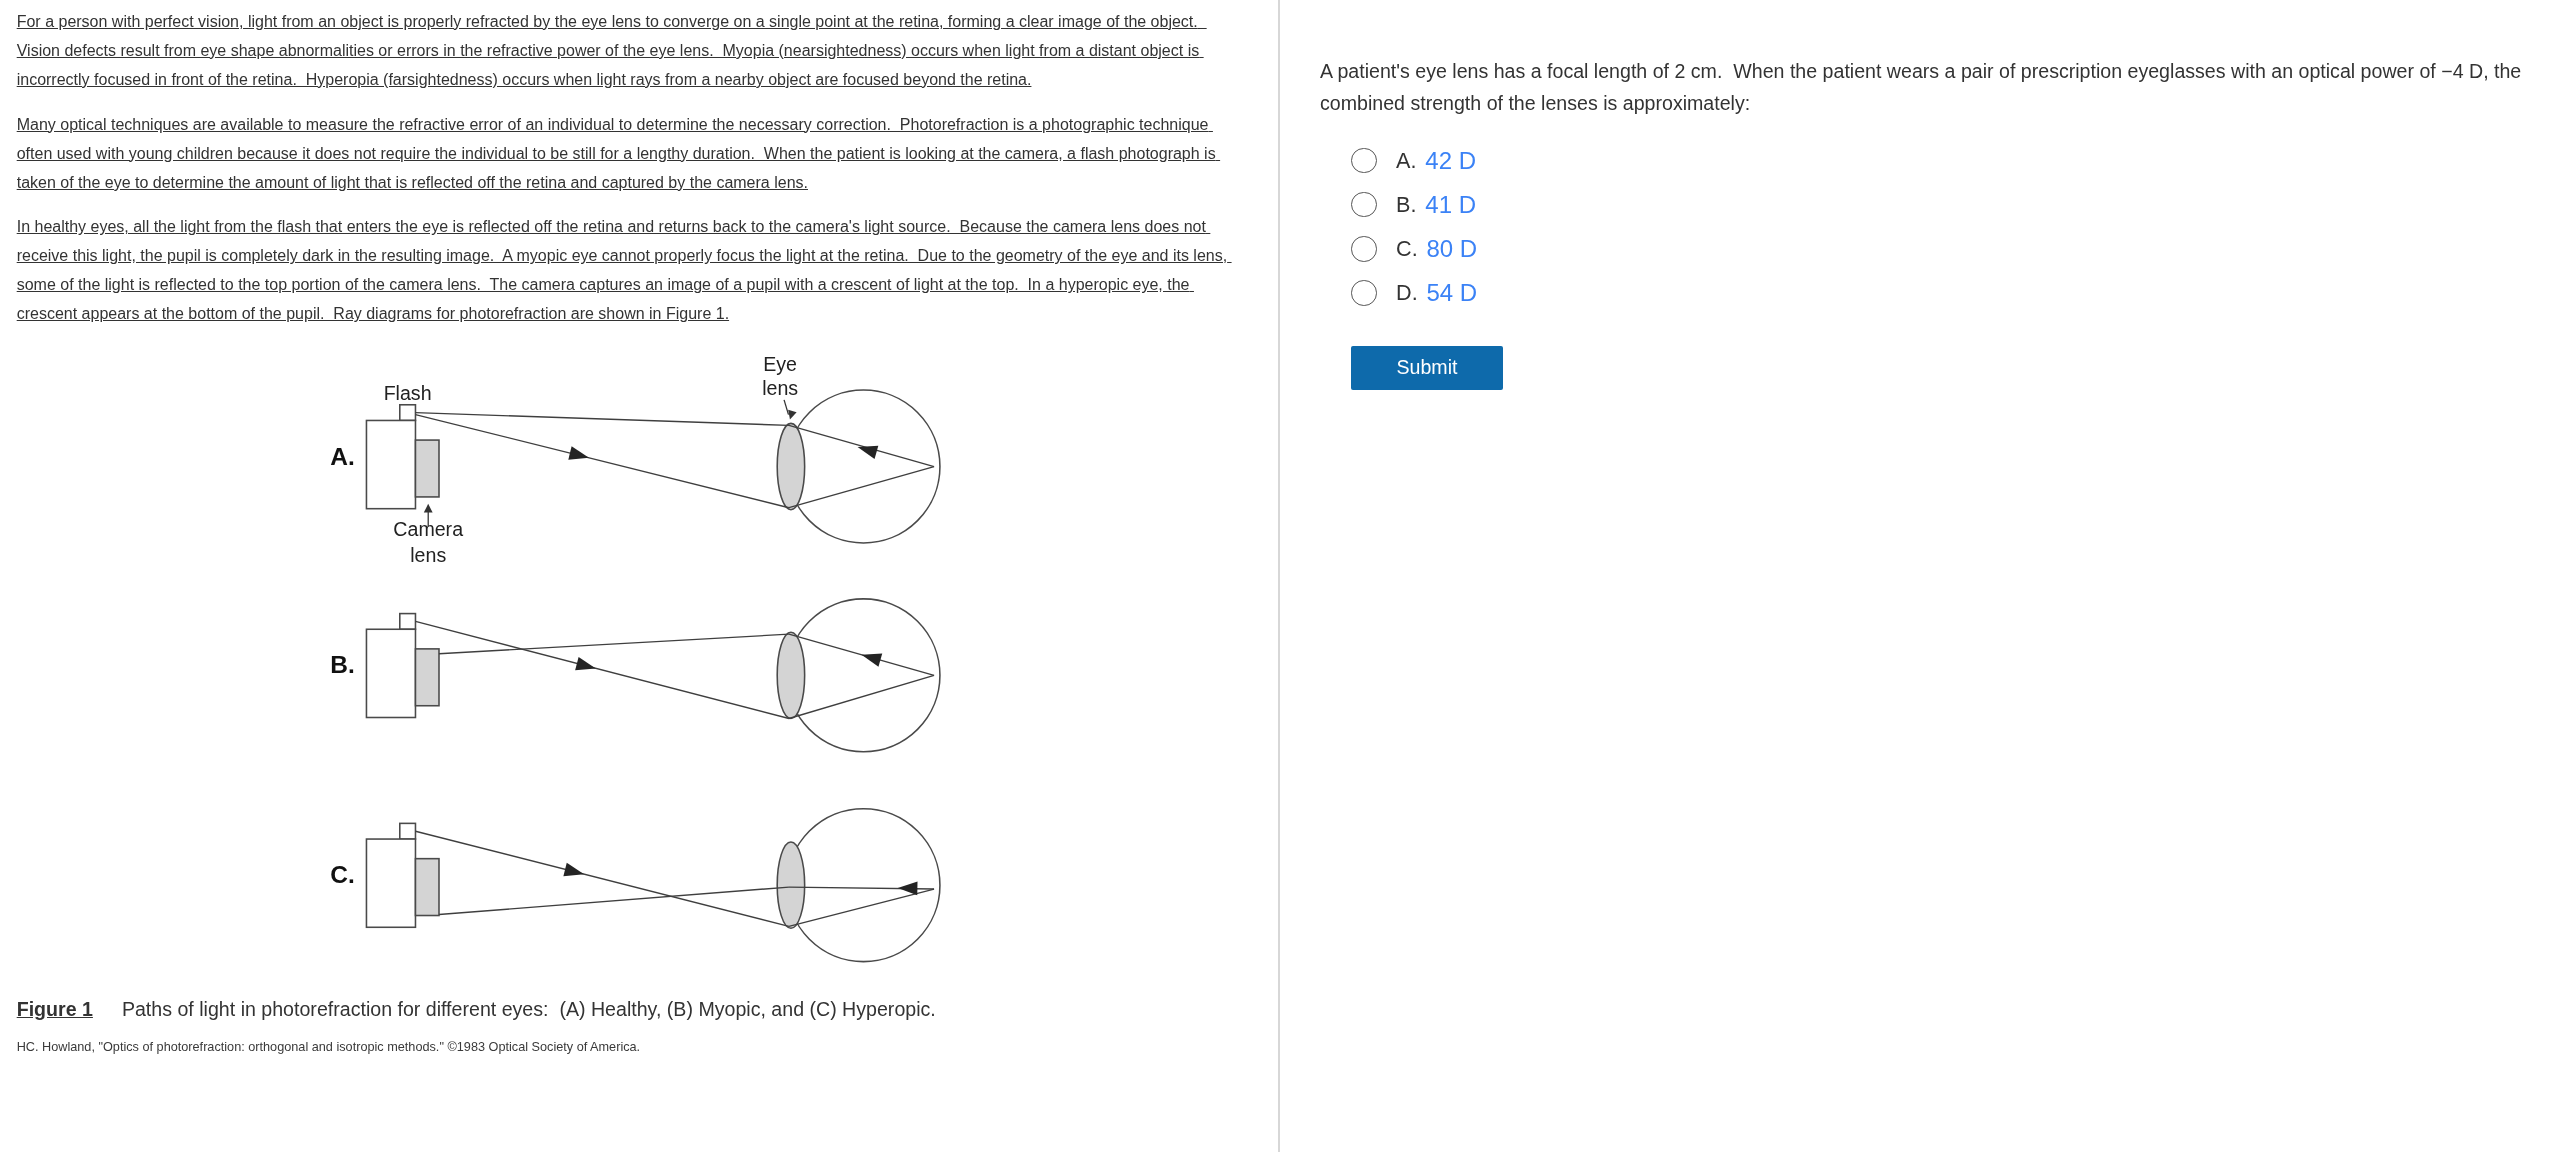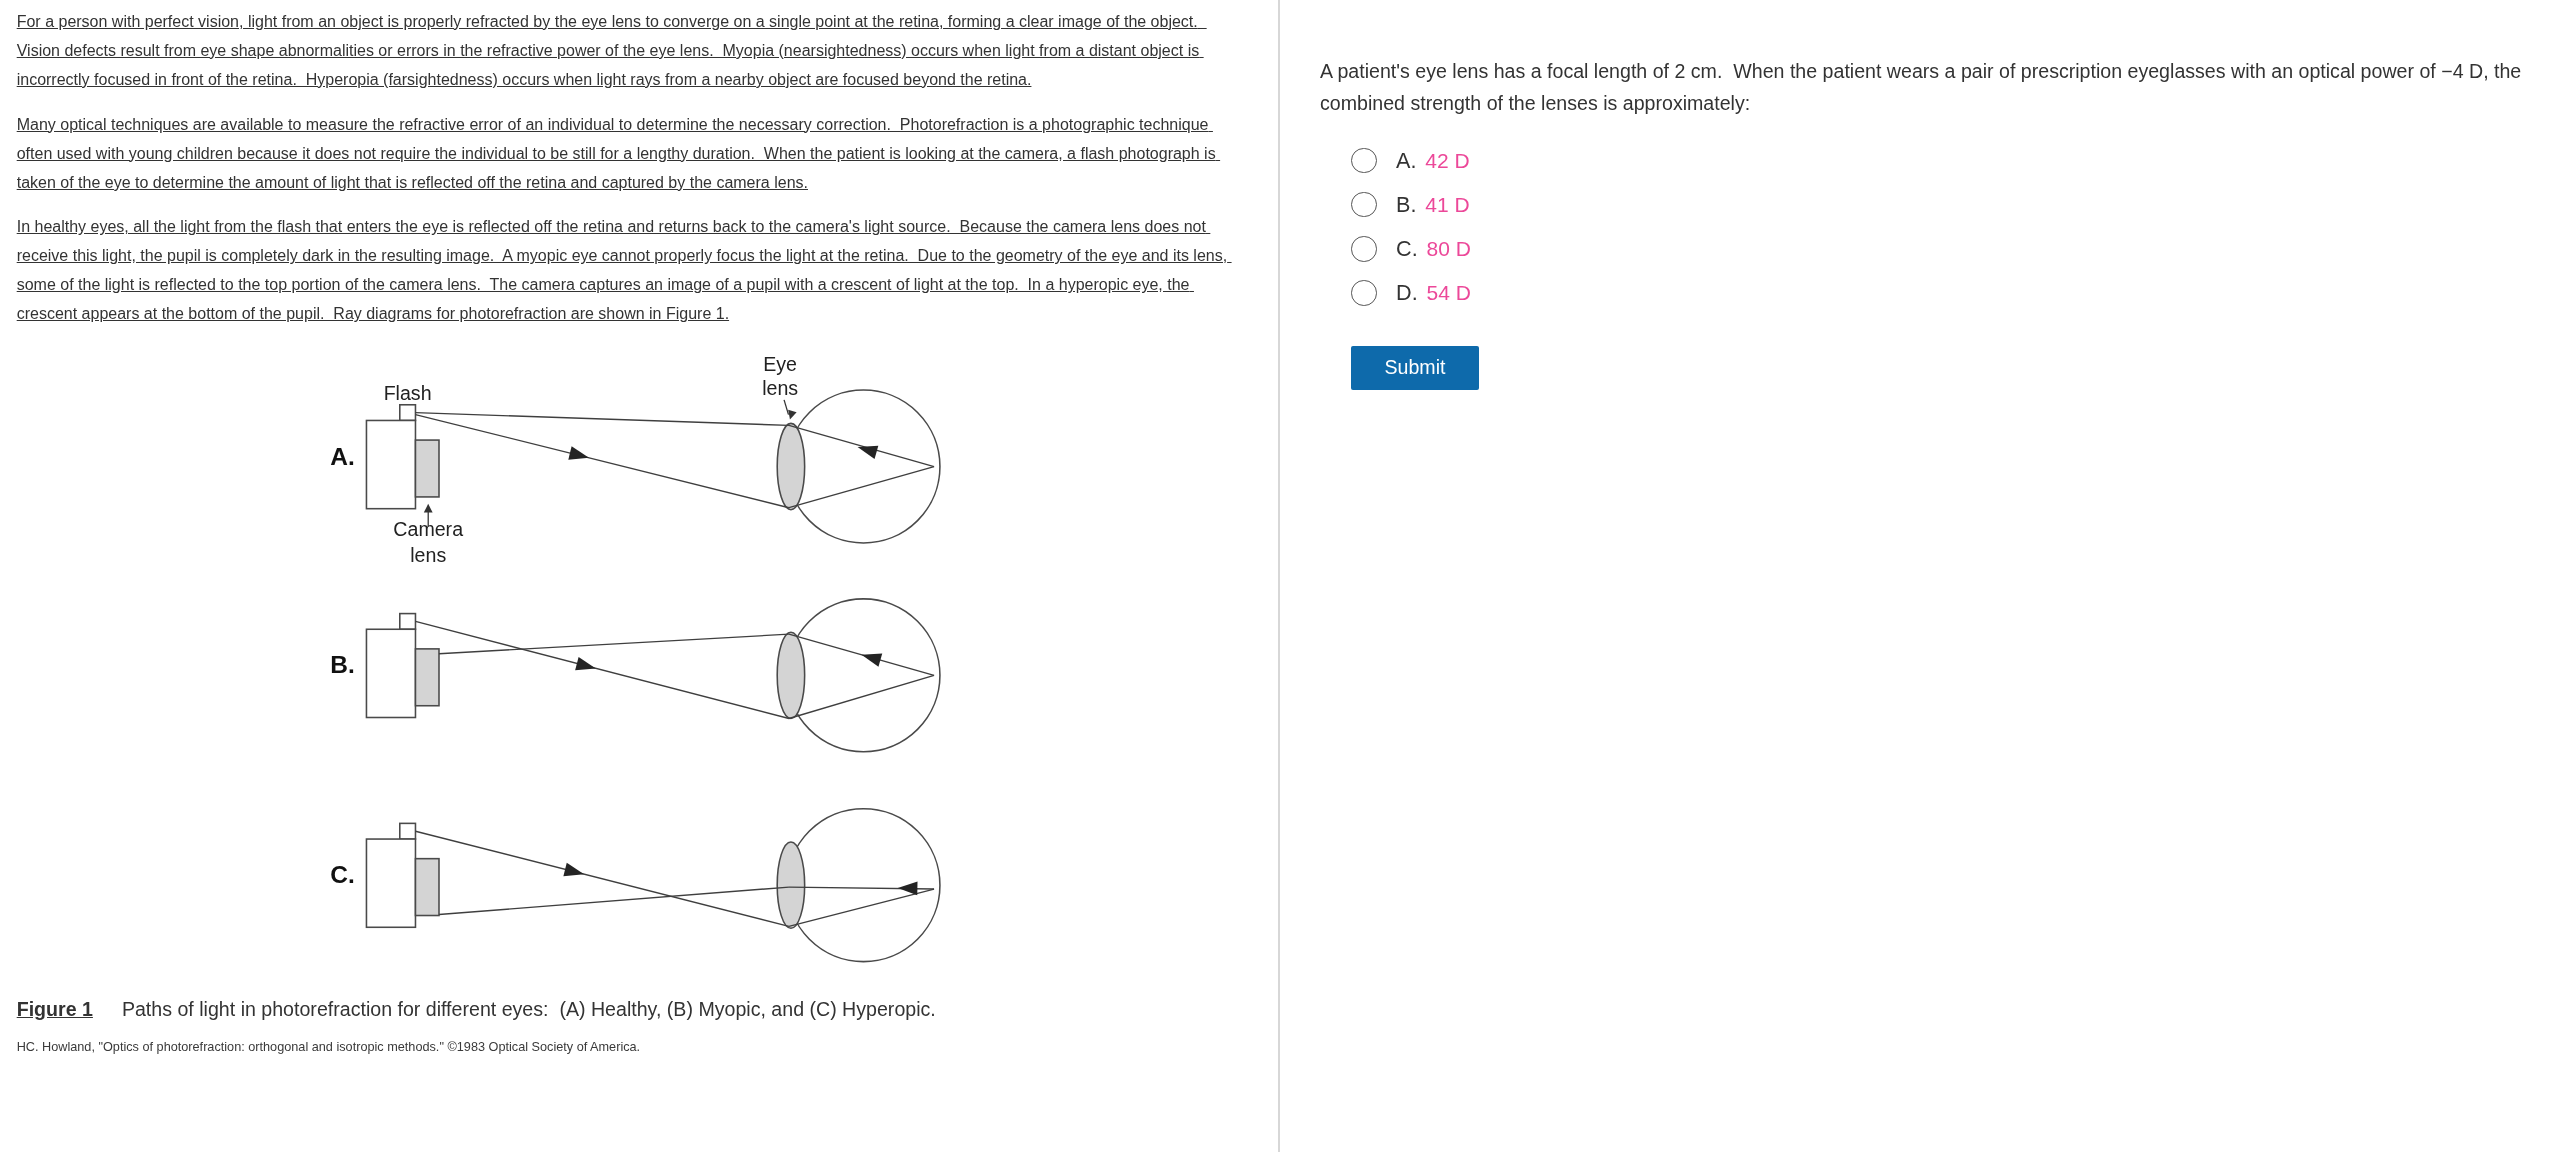--- a/index.html
+++ b/index.html
@@ -19,22 +19,22 @@
   
   .divider { position: absolute; left: 1278px; top: 0; width: 2px; height: 1152px; background: #d7d7d7; }
 
   
   .right-panel { position: absolute; left: 1320px; top: 6.9px; width: 1253px; margin-top: 48px; }
   .question-text { margin: 0; font-size: 19.6px; line-height: 32px; white-space: pre-wrap; }
   .options { margin: 29px 0 0 31px; }
   .option-row { display: flex; align-items: center; height: 25.5px; margin-bottom: 18.6px; cursor: pointer; }
   .radio { width: 25.5px; height: 25.5px; border: 1.5px solid #555555; border-radius: 50%; background: #ffffff; flex: 0 0 auto; cursor: pointer; }
   .opt-letter { margin-left: 19.6px; font-size: 21.6px; color: #333333; }
-  .opt-value { margin-left: 8.8px; font-size: 21px; color: #ec4899; }
-  .submit-btn { display: block; margin: 40px 0 0 31px; width: 128px; height: 44px; background: #0e6aab; color: #ffffff;
+  .opt-value { margin-left: 8.8px; font-size: 24px; color: #3b82f6; }
+  .submit-btn { display: block; margin: 40px 0 0 31px; width: 152px; height: 44px; background: #0e6aab; color: #ffffff;
                 border: none; border-radius: 2px; font-size: 19.6px; font-family: inherit; cursor: pointer; }
 
   
   .sh { fill: #ffffff; stroke: #4a4a4a; stroke-width: 1.6; }
   .gy { fill: #d4d4d4; stroke: #4a4a4a; stroke-width: 1.6; }
   .ry { stroke: #3f3f3f; stroke-width: 1.4; fill: none; }
   .ah { fill: #242424; stroke: none; }
   .ptr { stroke: #333333; stroke-width: 1.3; fill: none; }
   .ptr-h { fill: #333333; stroke: none; }
   .fig-label { font-family: "Liberation Sans", "DejaVu Sans", sans-serif; font-size: 20px; fill: #222222; }

